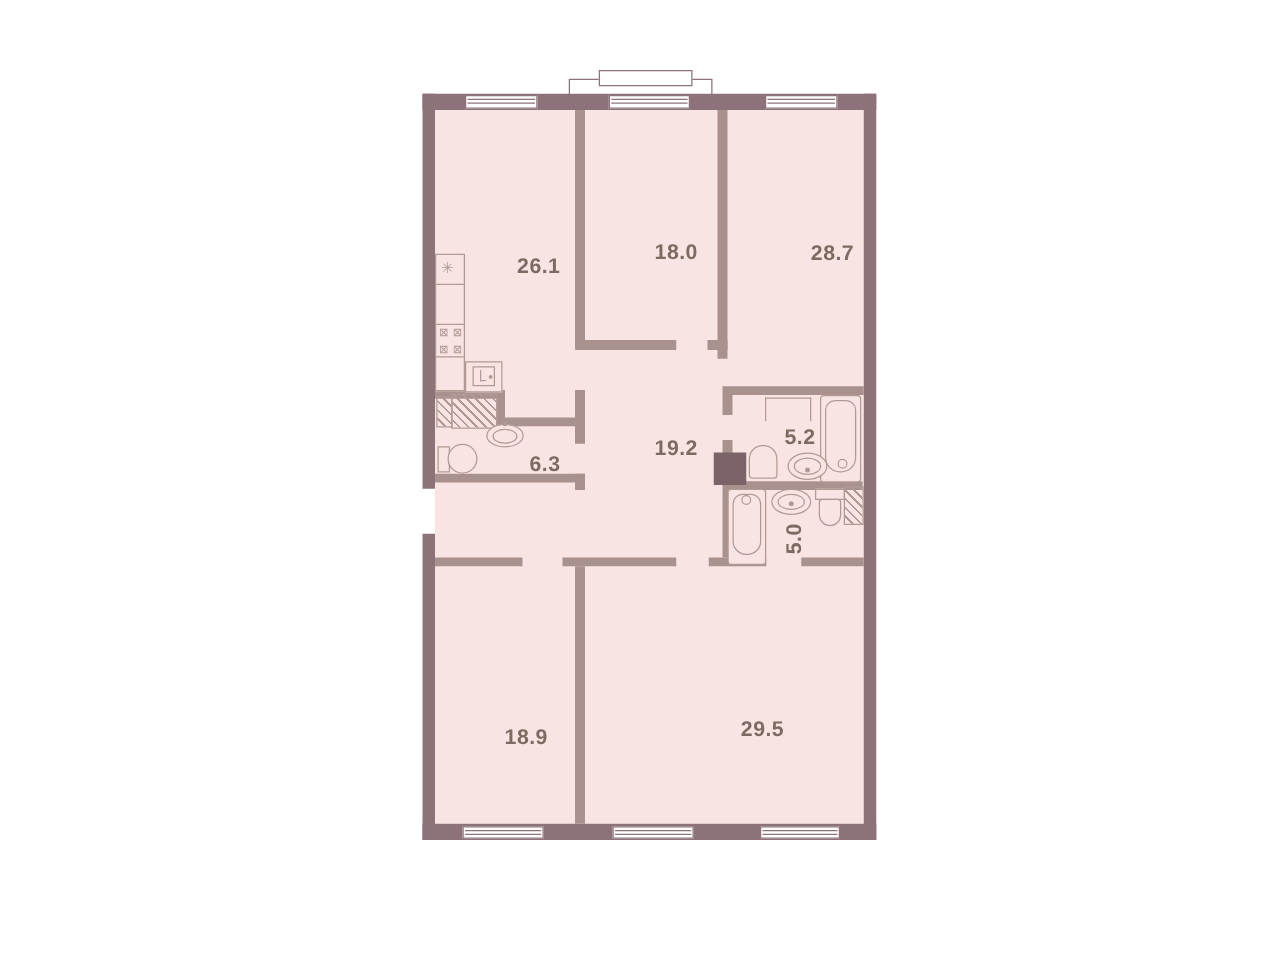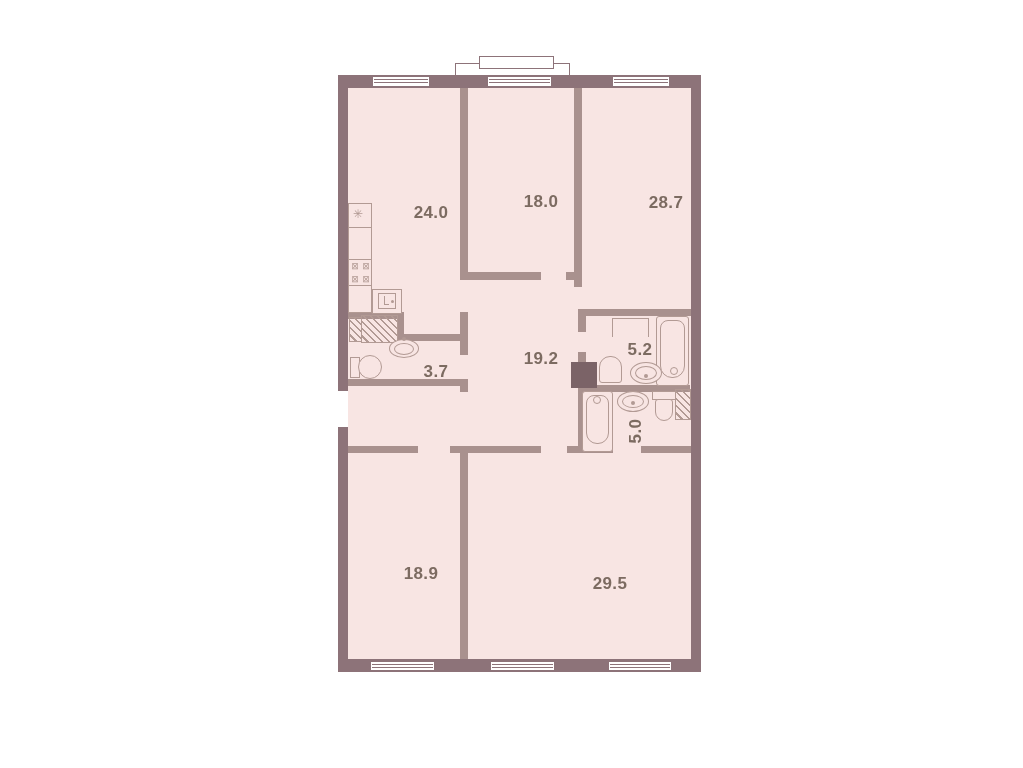--- a/index.html
+++ b/index.html
@@ -134,23 +134,23 @@
   <div class="fx" style="left:582px;top:391px;width:31px;height:61px;border-radius:3px"></div>
   <div class="fx np" style="left:586px;top:395px;width:23px;height:49px;border-radius:8px 8px 11px 11px"></div>
   <div class="fx np ell" style="left:593px;top:396px;width:8px;height:8px"></div>
   <div class="fx ell" style="left:617px;top:391px;width:32px;height:21px"></div>
   <div class="fx np ell" style="left:622px;top:395px;width:22px;height:13px"></div>
   <div class="dot" style="left:631px;top:401px;width:4px;height:4px"></div>
   <div class="fx" style="left:652px;top:391px;width:24px;height:9px"></div>
   <div class="fx" style="left:655px;top:399px;width:18px;height:22px;border-radius:3px 3px 9px 9px"></div>
   <div class="hatch" style="left:675px;top:389px;width:16px;height:31px"></div>
 
-  <div class="lbl" style="left:431px;top:213px">24.0</div>
+  <div class="lbl" style="left:431px;top:213px">26.1</div>
   <div class="lbl" style="left:541px;top:202px">18.0</div>
   <div class="lbl" style="left:666px;top:203px">28.7</div>
-  <div class="lbl" style="left:436px;top:372px">3.7</div>
+  <div class="lbl" style="left:436px;top:372px">6.3</div>
   <div class="lbl" style="left:541px;top:359px">19.2</div>
   <div class="lbl" style="left:640px;top:350px">5.2</div>
   <div class="lbl vert" style="left:636px;top:431px">5.0</div>
-  <div class="lbl" style="left:421px;top:574px">18.9</div>
+  <div class="lbl" style="left:421px;top:590px">18.9</div>
   <div class="lbl" style="left:610px;top:584px">29.5</div>
 
 </div>
 
 </body></html>

